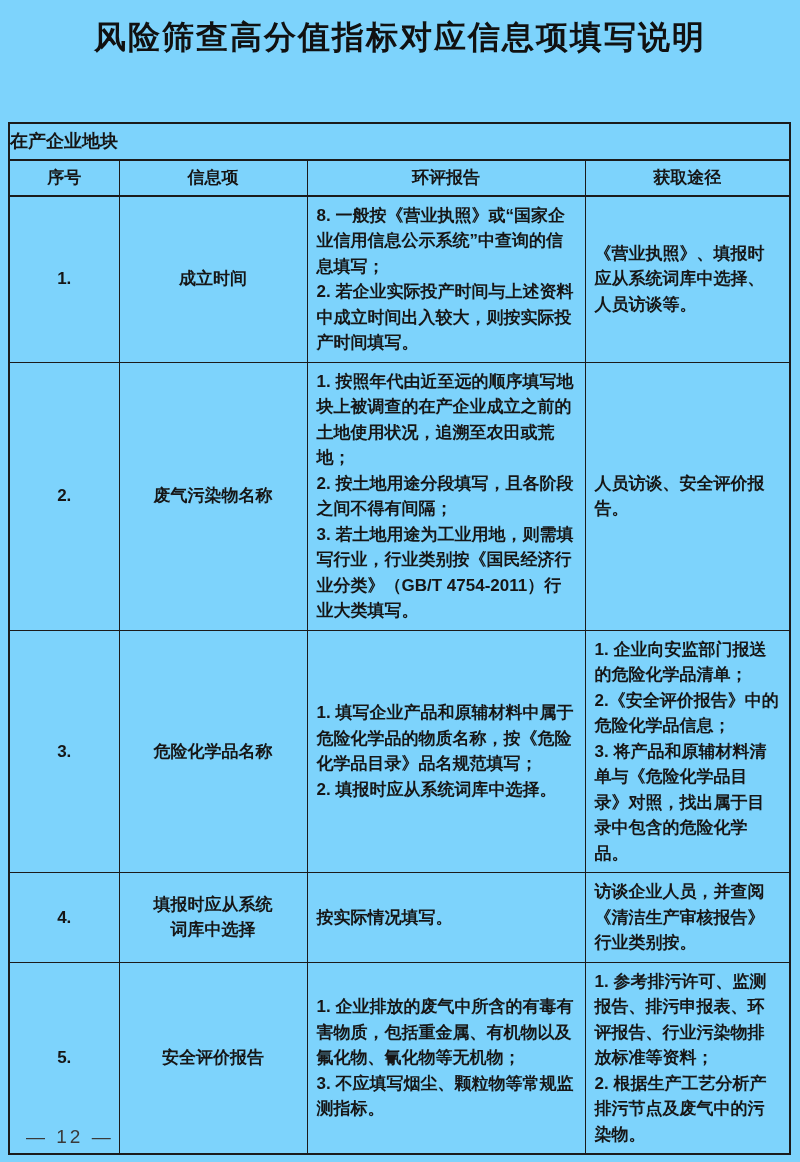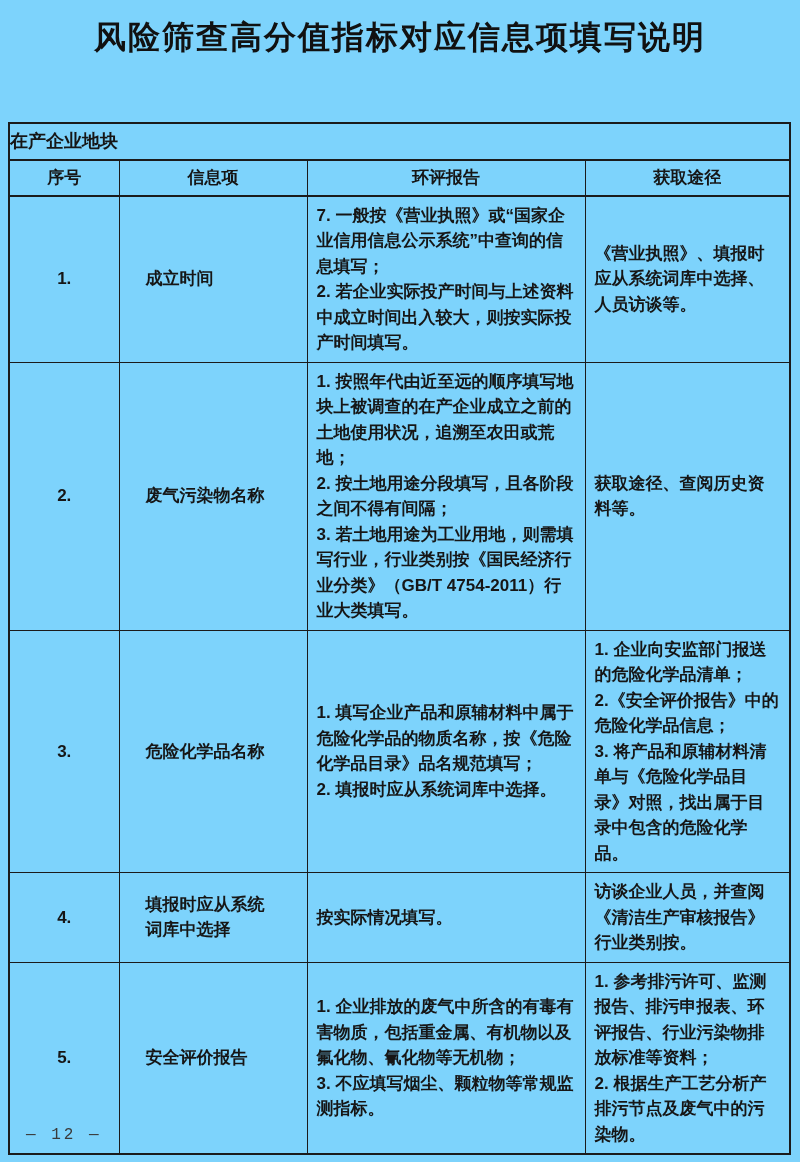--- a/index.html
+++ b/index.html
@@ -48,32 +48,32 @@
     font-size: 18px;
     height: 35px;
   }
   tr.header-row th {
     border-bottom-width: 2px;
     text-align: center;
     padding: 4px 6px;
     height: 26px;
   }
   td.cell-no { text-align: center; }
-  td.cell-item { text-align: left; padding: 4px 26px; }
+  td.cell-item { text-align: center; padding: 4px 26px; }
   td.cell-req, td.cell-src {
     text-align: left;
     padding: 6px 9px;
     white-space: pre-line;
   }
   .page-footer {
     position: absolute;
     left: 26px;
     top: 1126px;
-    font-family: Liberation Mono, monospace;
-    font-size: 16px;
+    font-family: Liberation Sans, sans-serif;
+    font-size: 19px;
     color: #3a3a3a;
     letter-spacing: 3px;
   }
 </style>
 </head>
 <body>
 
 <div class="page">
 
   <div class="doc-title">风险筛查高分值指标对应信息项填写说明</div>
@@ -92,32 +92,32 @@
       <tr class="header-row">
         <th>序号</th>
         <th>信息项</th>
         <th>环评报告</th>
         <th>获取途径</th>
       </tr>
 
       <tr class="data-row" style="height:162px">
         <td class="cell-no">1.</td>
         <td class="cell-item">成立时间</td>
-        <td class="cell-req">7. 一般按《营业执照》或“国家企业信用信息公示系统”中查询的信息填写；
+        <td class="cell-req">8. 一般按《营业执照》或“国家企业信用信息公示系统”中查询的信息填写；
 2. 若企业实际投产时间与上述资料中成立时间出入较大，则按实际投产时间填写。</td>
         <td class="cell-src">《营业执照》、填报时应从系统词库中选择、人员访谈等。</td>
       </tr>
 
       <tr class="data-row" style="height:252px">
         <td class="cell-no">2.</td>
         <td class="cell-item">废气污染物名称</td>
         <td class="cell-req">1. 按照年代由近至远的顺序填写地块上被调查的在产企业成立之前的土地使用状况，追溯至农田或荒地；
 2. 按土地用途分段填写，且各阶段之间不得有间隔；
 3. 若土地用途为工业用地，则需填写行业，行业类别按《国民经济行业分类》（GB/T 4754-2011）行业大类填写。</td>
-        <td class="cell-src">获取途径、查阅历史资料等。</td>
+        <td class="cell-src">人员访谈、安全评价报告。</td>
       </tr>
 
       <tr class="data-row" style="height:216px">
         <td class="cell-no">3.</td>
         <td class="cell-item">危险化学品名称</td>
         <td class="cell-req">1. 填写企业产品和原辅材料中属于危险化学品的物质名称，按《危险化学品目录》品名规范填写；
 2. 填报时应从系统词库中选择。</td>
         <td class="cell-src">1. 企业向安监部门报送的危险化学品清单；
 2.《安全评价报告》中的危险化学品信息；
 3. 将产品和原辅材料清单与《危险化学品目录》对照，找出属于目录中包含的危险化学品。</td>

